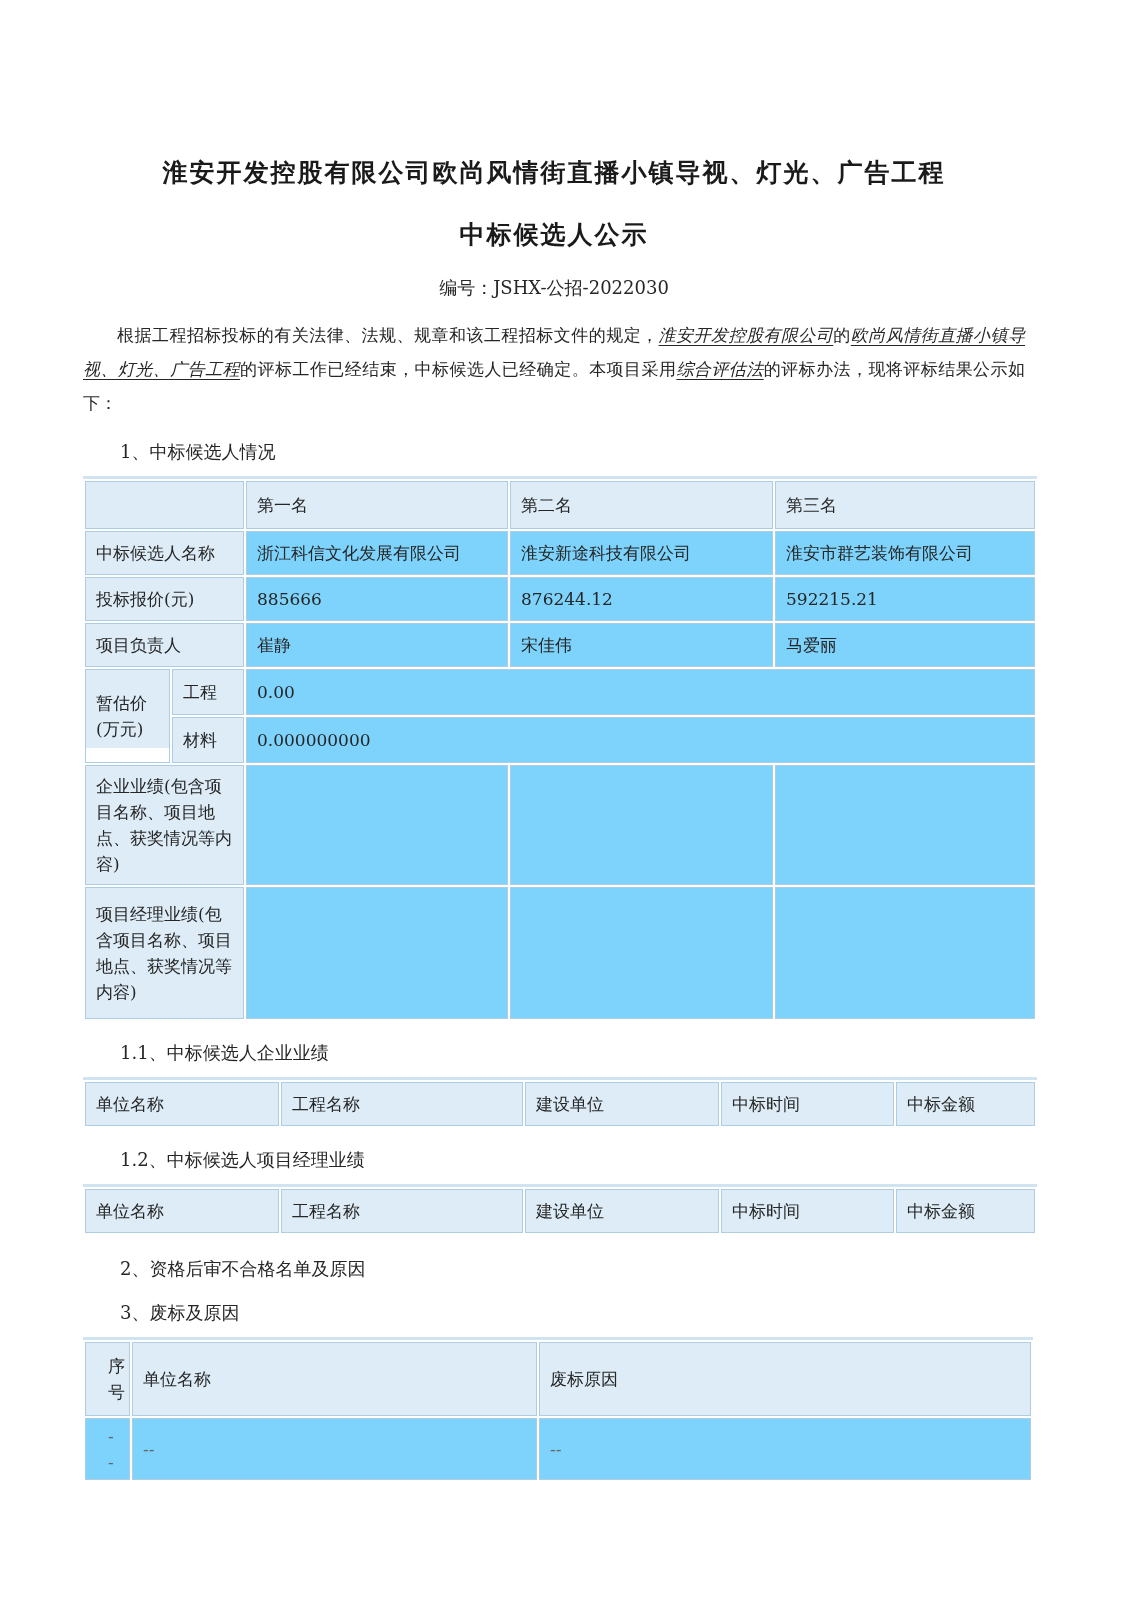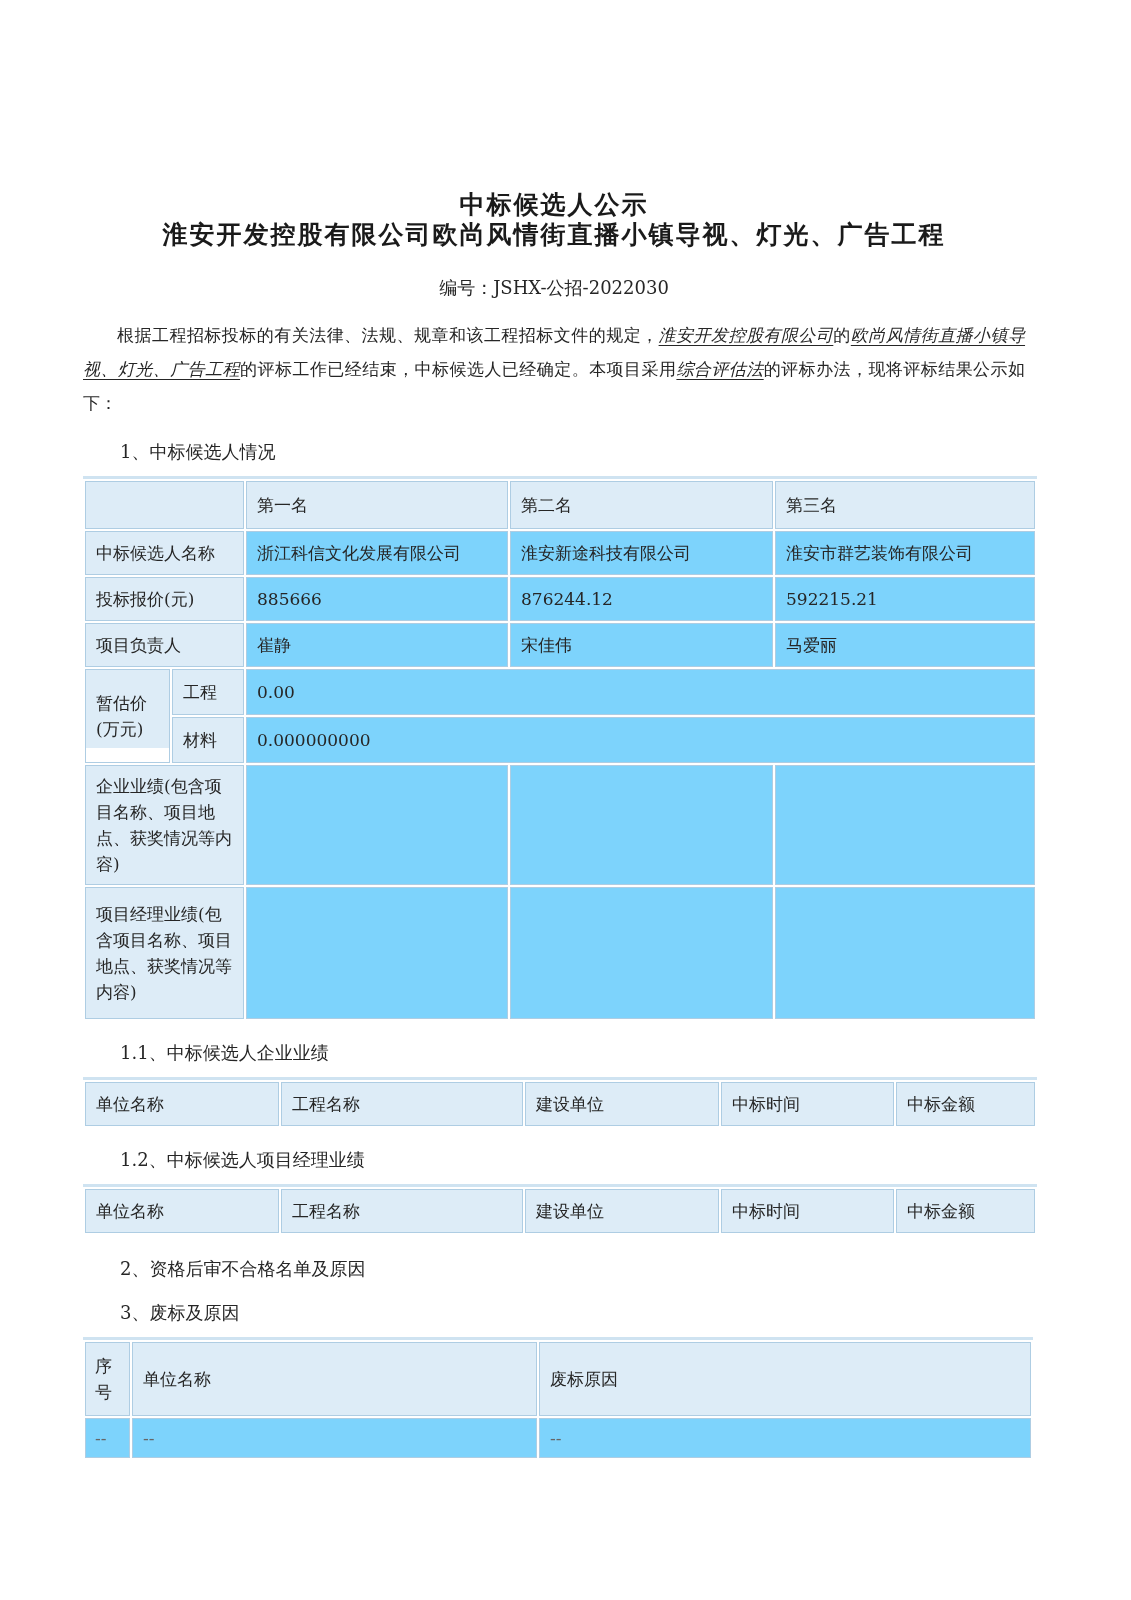--- a/index.html
+++ b/index.html
@@ -84,29 +84,29 @@
       #ffffff 100%);
   }
   .t-candidates .r-hdr  td { height: 48px; }
   .t-candidates .r-std  td { height: 44px; }
   .t-candidates .r-est  td { height: 46px; }
   .t-candidates .r-p1   td { height: 120px; }
   .t-candidates .r-p2   td { height: 132px; }
   .t-perf tr td { height: 44px; }
   .t-reject .r-hdr td { height: 74px; }
   .t-reject .r-data td { height: 40px; color: #666666; }
-  .t-reject td.num-col { padding: 4px 9px; }
+  .t-reject td.num-col { padding: 4px 22px; }
 </style>
 </head>
 <body>
 
 <div class="content">
 
+  <div class="doc-title">淮安开发控股有限公司欧尚风情街直播小镇导视、灯光、广告工程</div>
   <div class="doc-title second">中标候选人公示</div>
-  <div class="doc-title">淮安开发控股有限公司欧尚风情街直播小镇导视、灯光、广告工程</div>
   <div class="doc-number">编号：JSHX-公招-2022030</div>
 
   <p class="intro"><span>根据工程招标投标的有关法律、法规、规章和该工程招标文件的规定，</span><span class="u">淮安开发控股有限公司</span><span>的</span><span class="u">欧尚风情街直播小镇导视、灯光、广告工程</span><span>的评标工作已经结束，中标候选人已经确定。本项目采用</span><span class="u">综合评估法</span><span>的评标办法，现将评标结果公示如下：</span></p>
 
   <div class="section-heading">1、中标候选人情况</div>
 
   <table class="tbl t-candidates">
     <colgroup>
       <col style="width:85px">
         <col style="width:72px">

